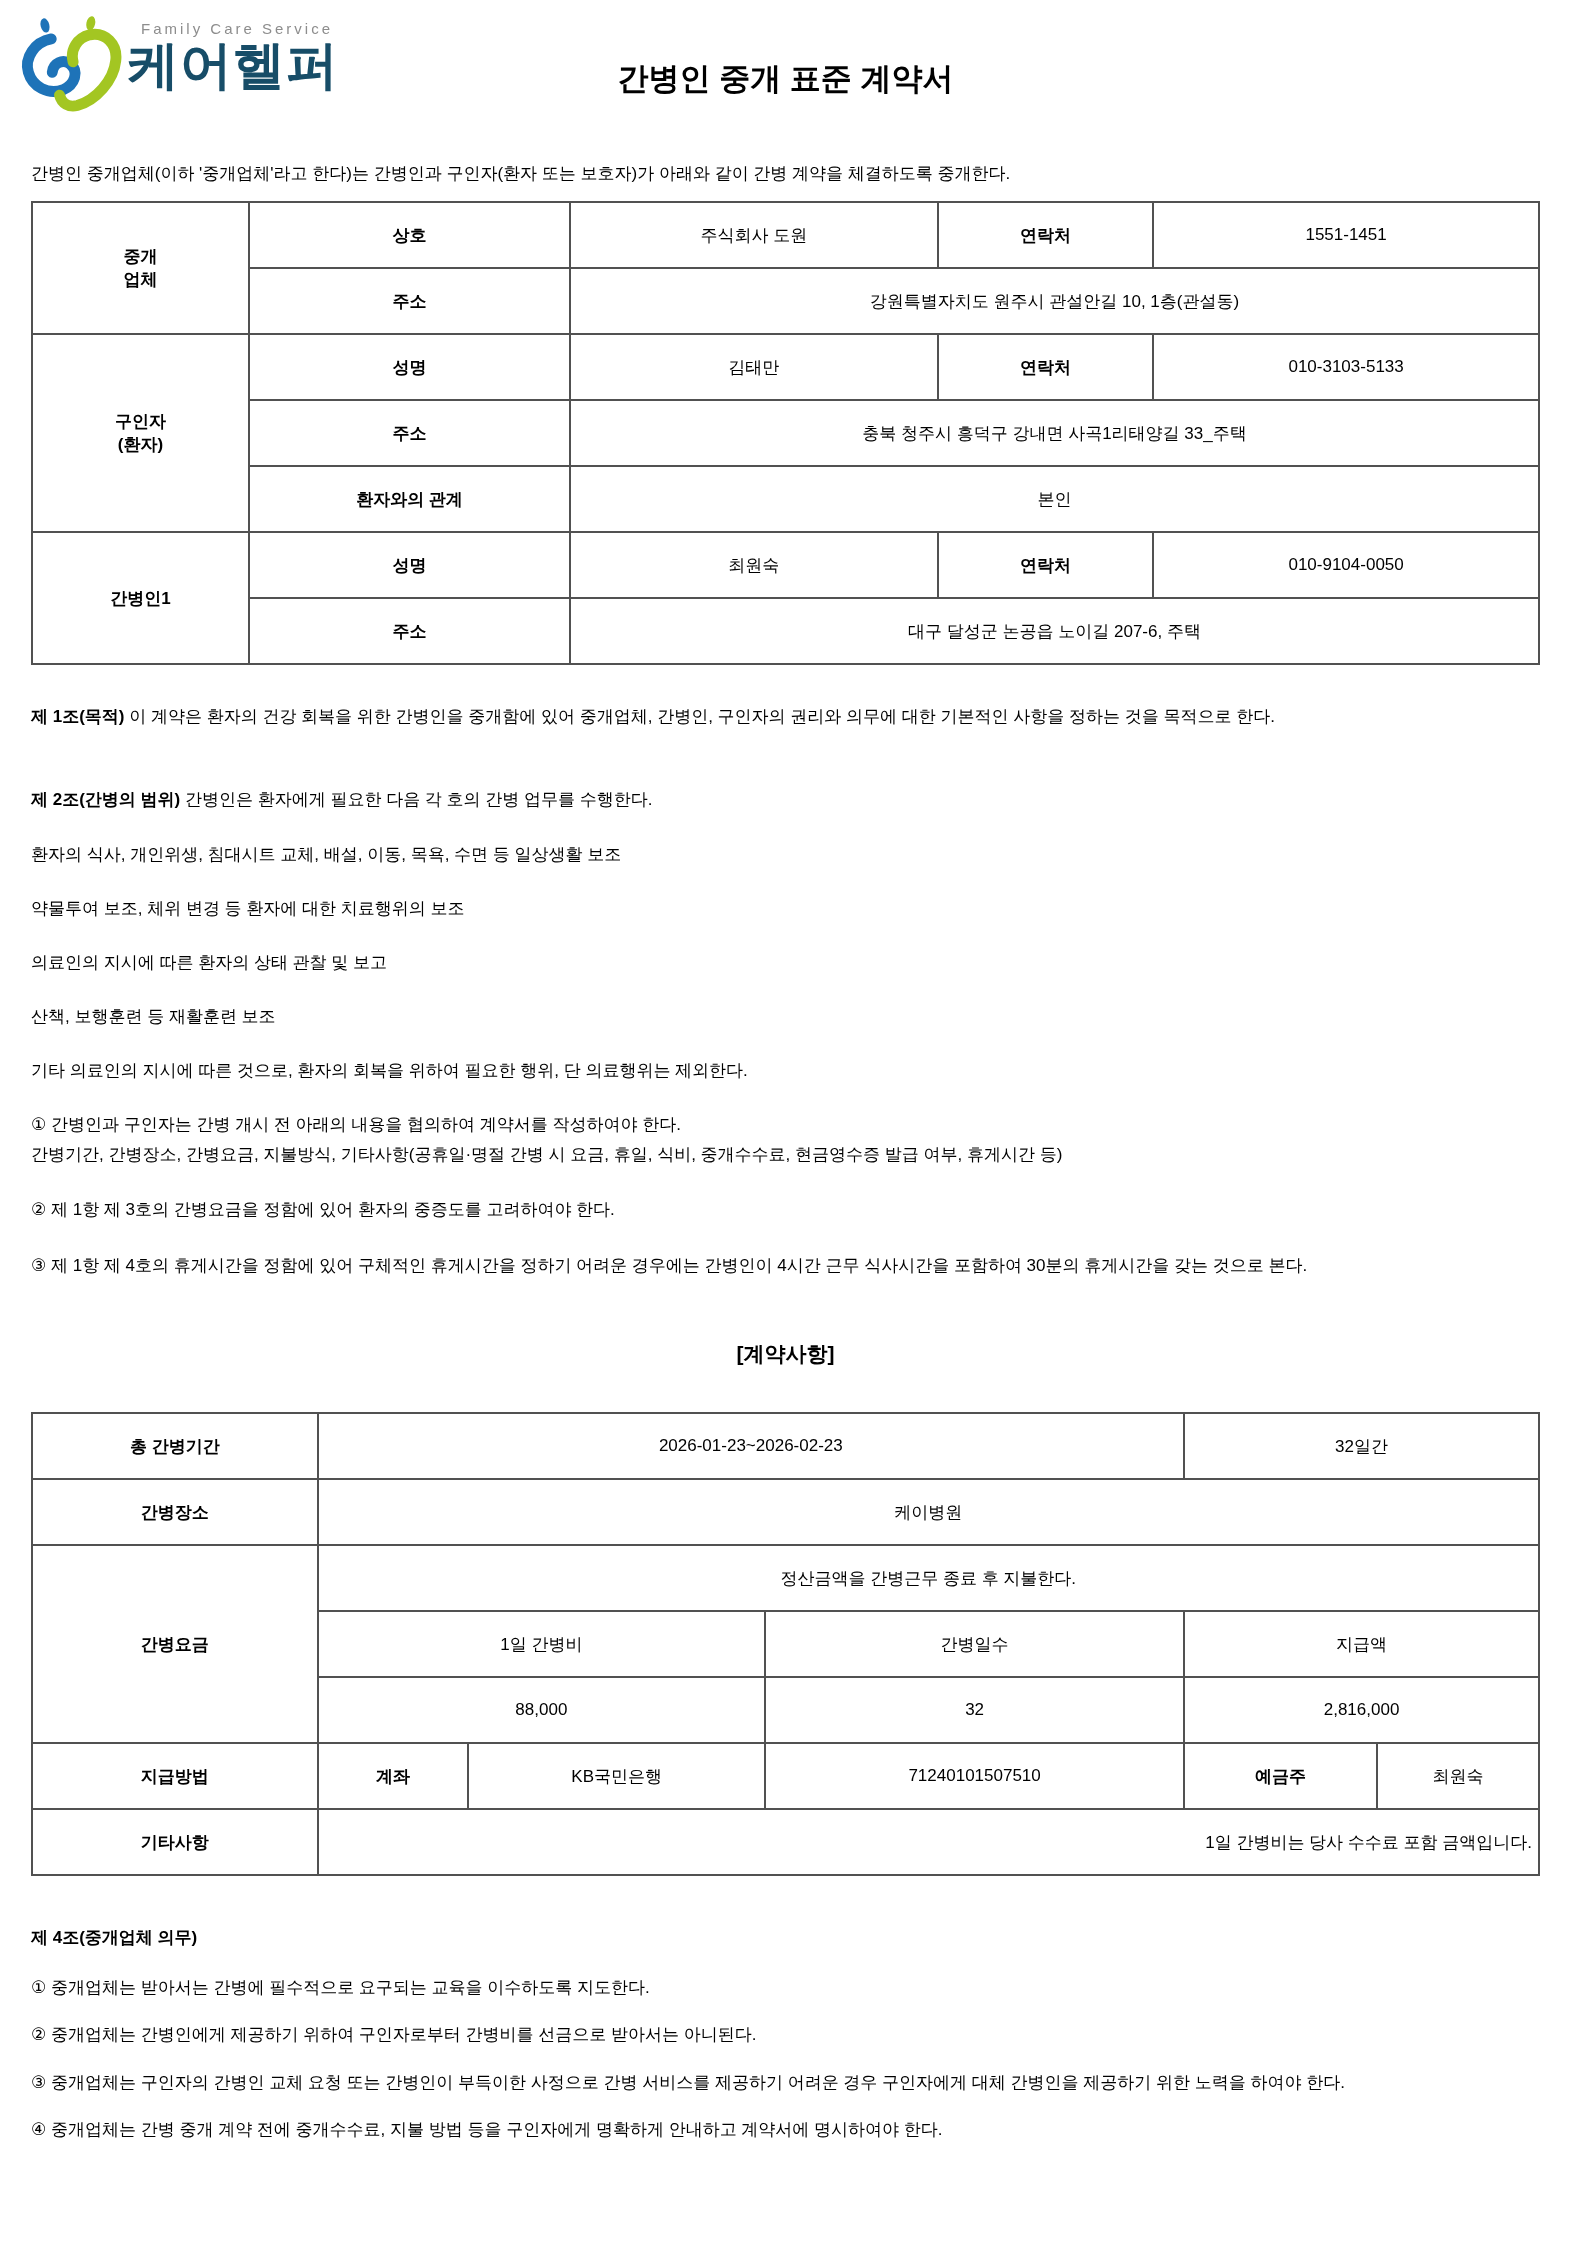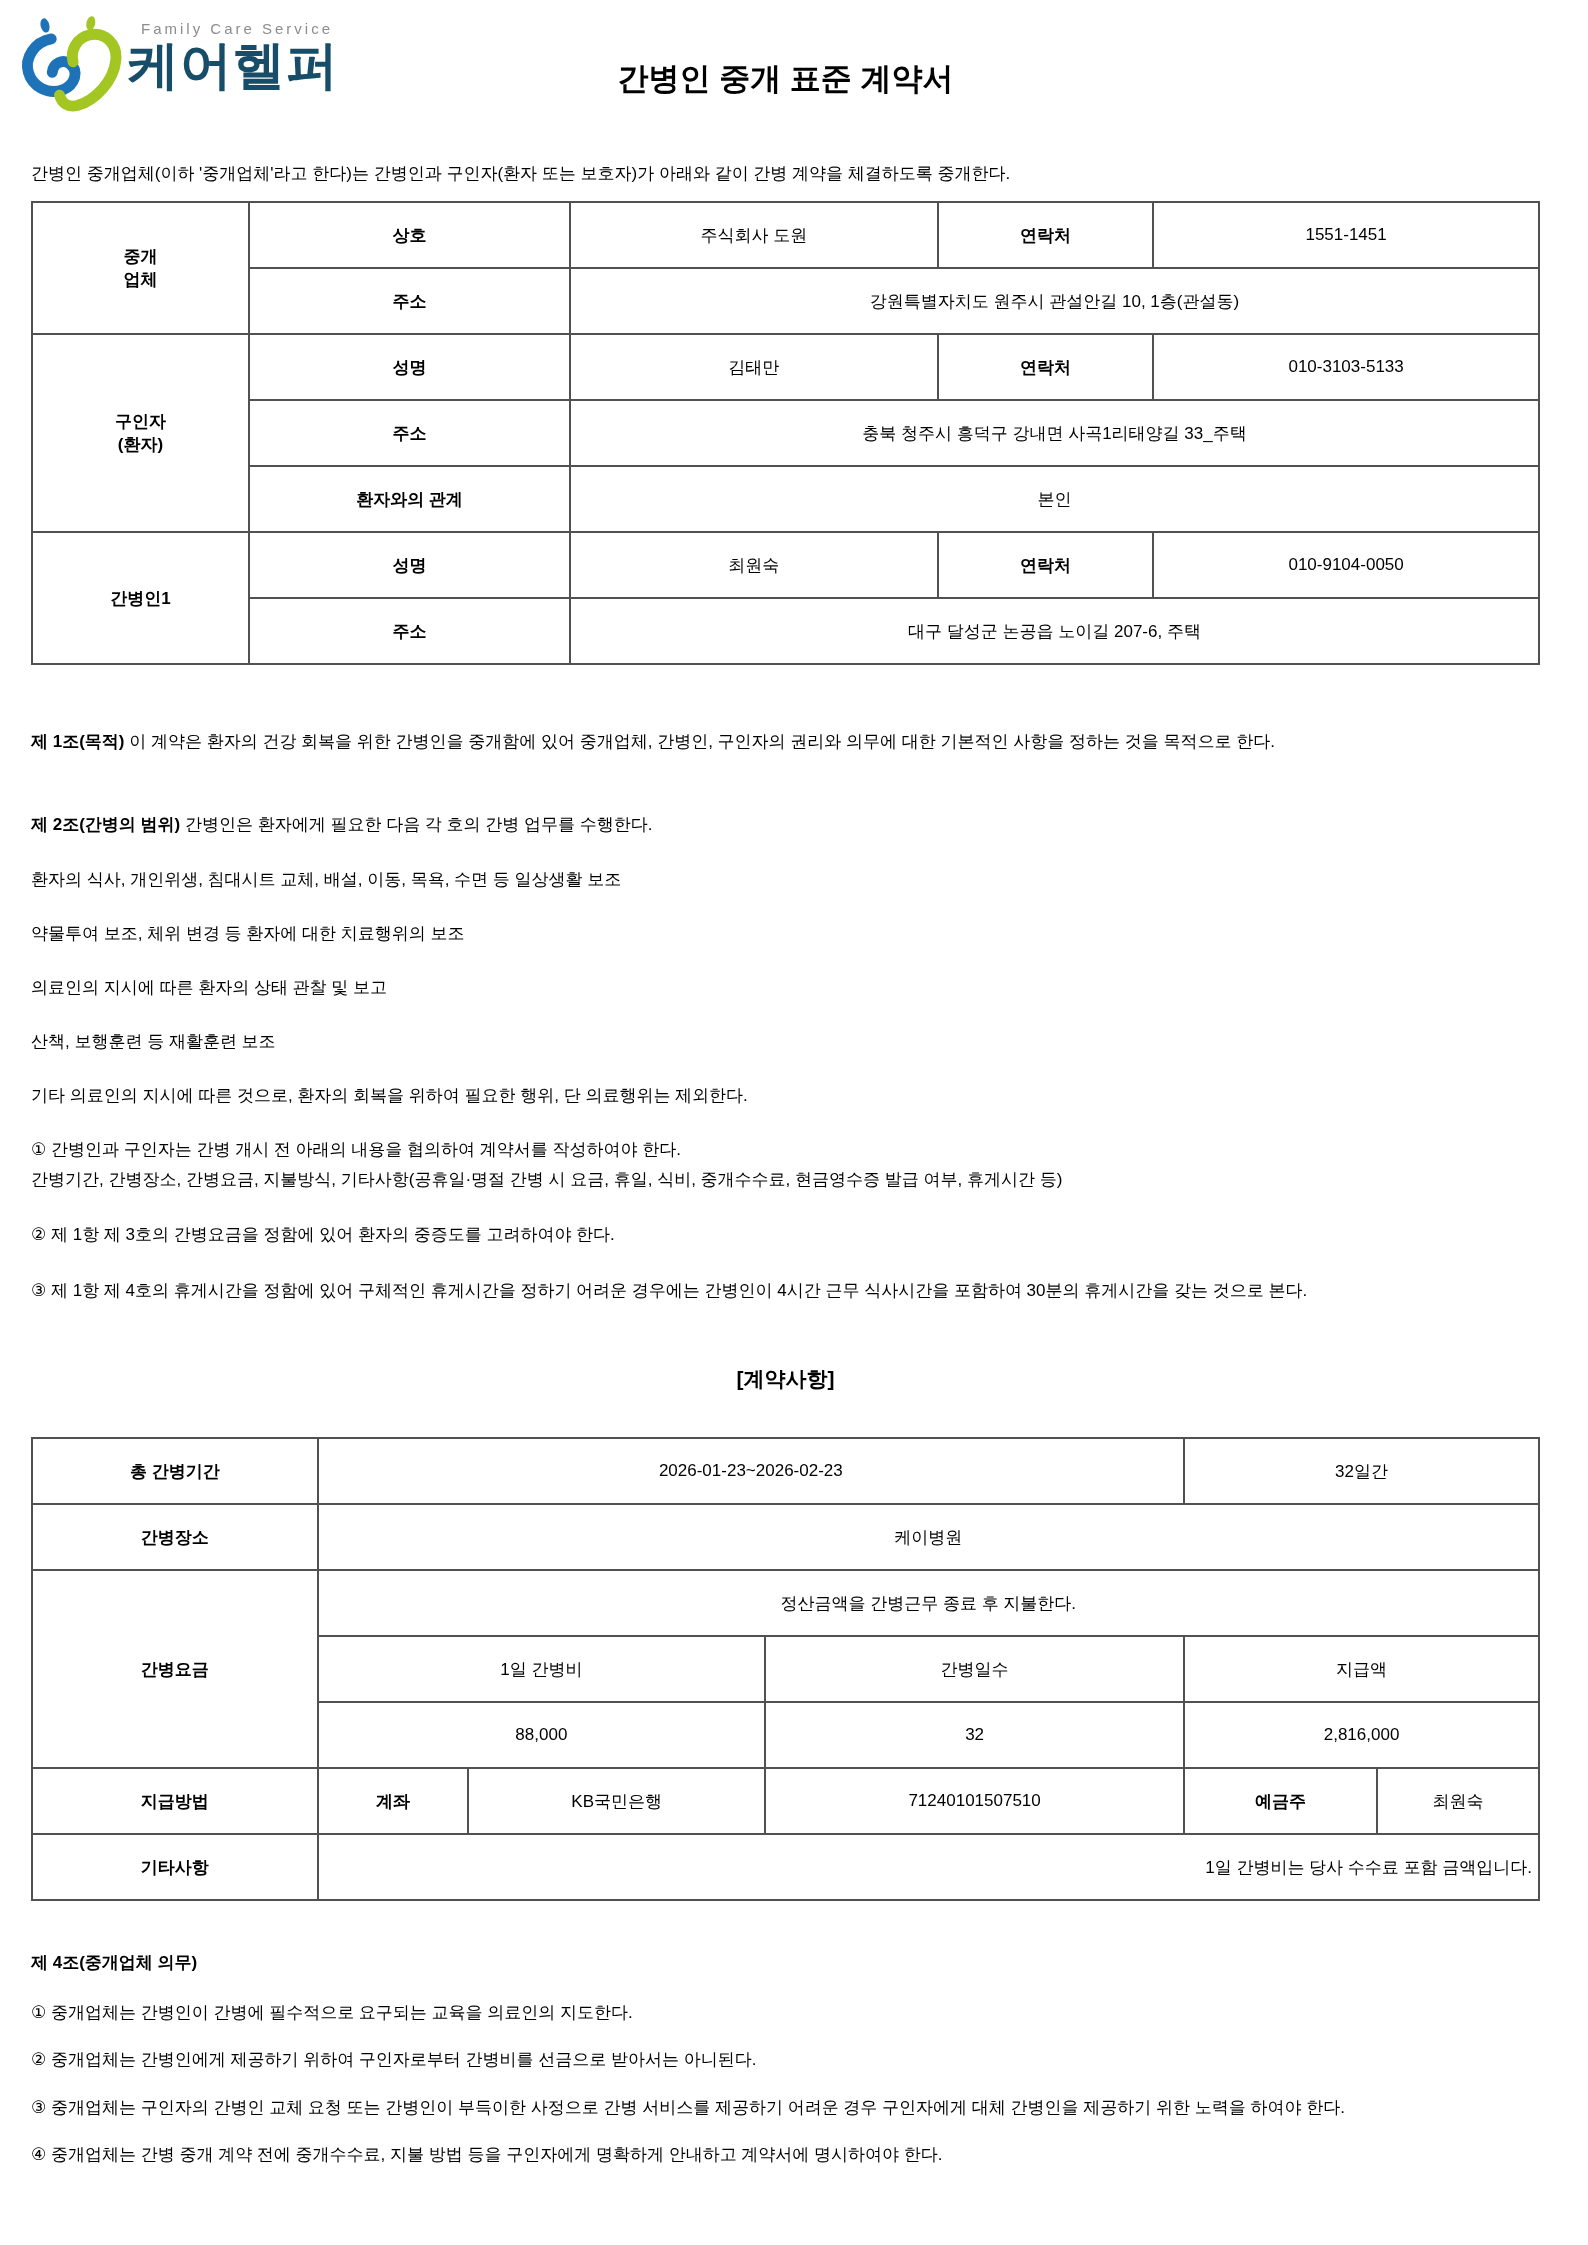--- a/index.html
+++ b/index.html
@@ -26,21 +26,21 @@
   }
   .doc-title {
     position: absolute; left: 50%; top: 44px; transform: translateX(-50%);
     font-size: 31px; font-weight: bold; white-space: nowrap;
   }
 
   
   .intro { font-size: 17px; margin: 40px 0 16px 0; }
   .para { font-size: 17px; line-height: 1.45; }
   .lead { font-weight: bold; }
-  .sect { margin-top: 65px; }
+  .sect { margin-top: 40px; }
   .sect2-item { margin-top: 31px; font-size: 17px; }
   .clause { margin-top: 30px; font-size: 17px; line-height: 1.5; }
   .clause-tight { margin-top: 4px; font-size: 17px; line-height: 1.5; }
 
   
   table { width: 100%; border-collapse: collapse; table-layout: fixed; }
   td {
     border: 2px solid #515151;
     text-align: center; vertical-align: middle;
     font-size: 17px; padding: 4px 6px;
@@ -199,18 +199,18 @@
         <td class="lbl">기타사항</td>
         <td colspan="5" class="left-cell">1일 간병비는 당사 수수료 포함 금액입니다.</td>
       </tr>
     </tbody>
       </table>
   </div>
 
   <div class="sect para" style="margin-top:50px">
     <span class="lead">제 4조(중개업체 의무)</span>
   </div>
-  <div class="clause" style="margin-top:24px">① 중개업체는 간병인이 간병에 필수적으로 요구되는 교육을 의료인의 지도한다.</div>
+  <div class="clause" style="margin-top:24px">① 중개업체는 받아서는 간병에 필수적으로 요구되는 교육을 이수하도록 지도한다.</div>
   <div class="clause" style="margin-top:22px">② 중개업체는 간병인에게 제공하기 위하여 구인자로부터 간병비를 선금으로 받아서는 아니된다.</div>
   <div class="clause" style="margin-top:22px">③ 중개업체는 구인자의 간병인 교체 요청 또는 간병인이 부득이한 사정으로 간병 서비스를 제공하기 어려운 경우 구인자에게 대체 간병인을 제공하기 위한 노력을 하여야 한다.</div>
   <div class="clause" style="margin-top:22px">④ 중개업체는 간병 중개 계약 전에 중개수수료, 지불 방법 등을 구인자에게 명확하게 안내하고 계약서에 명시하여야 한다.</div>
 
 </div>
 
 </body></html>

